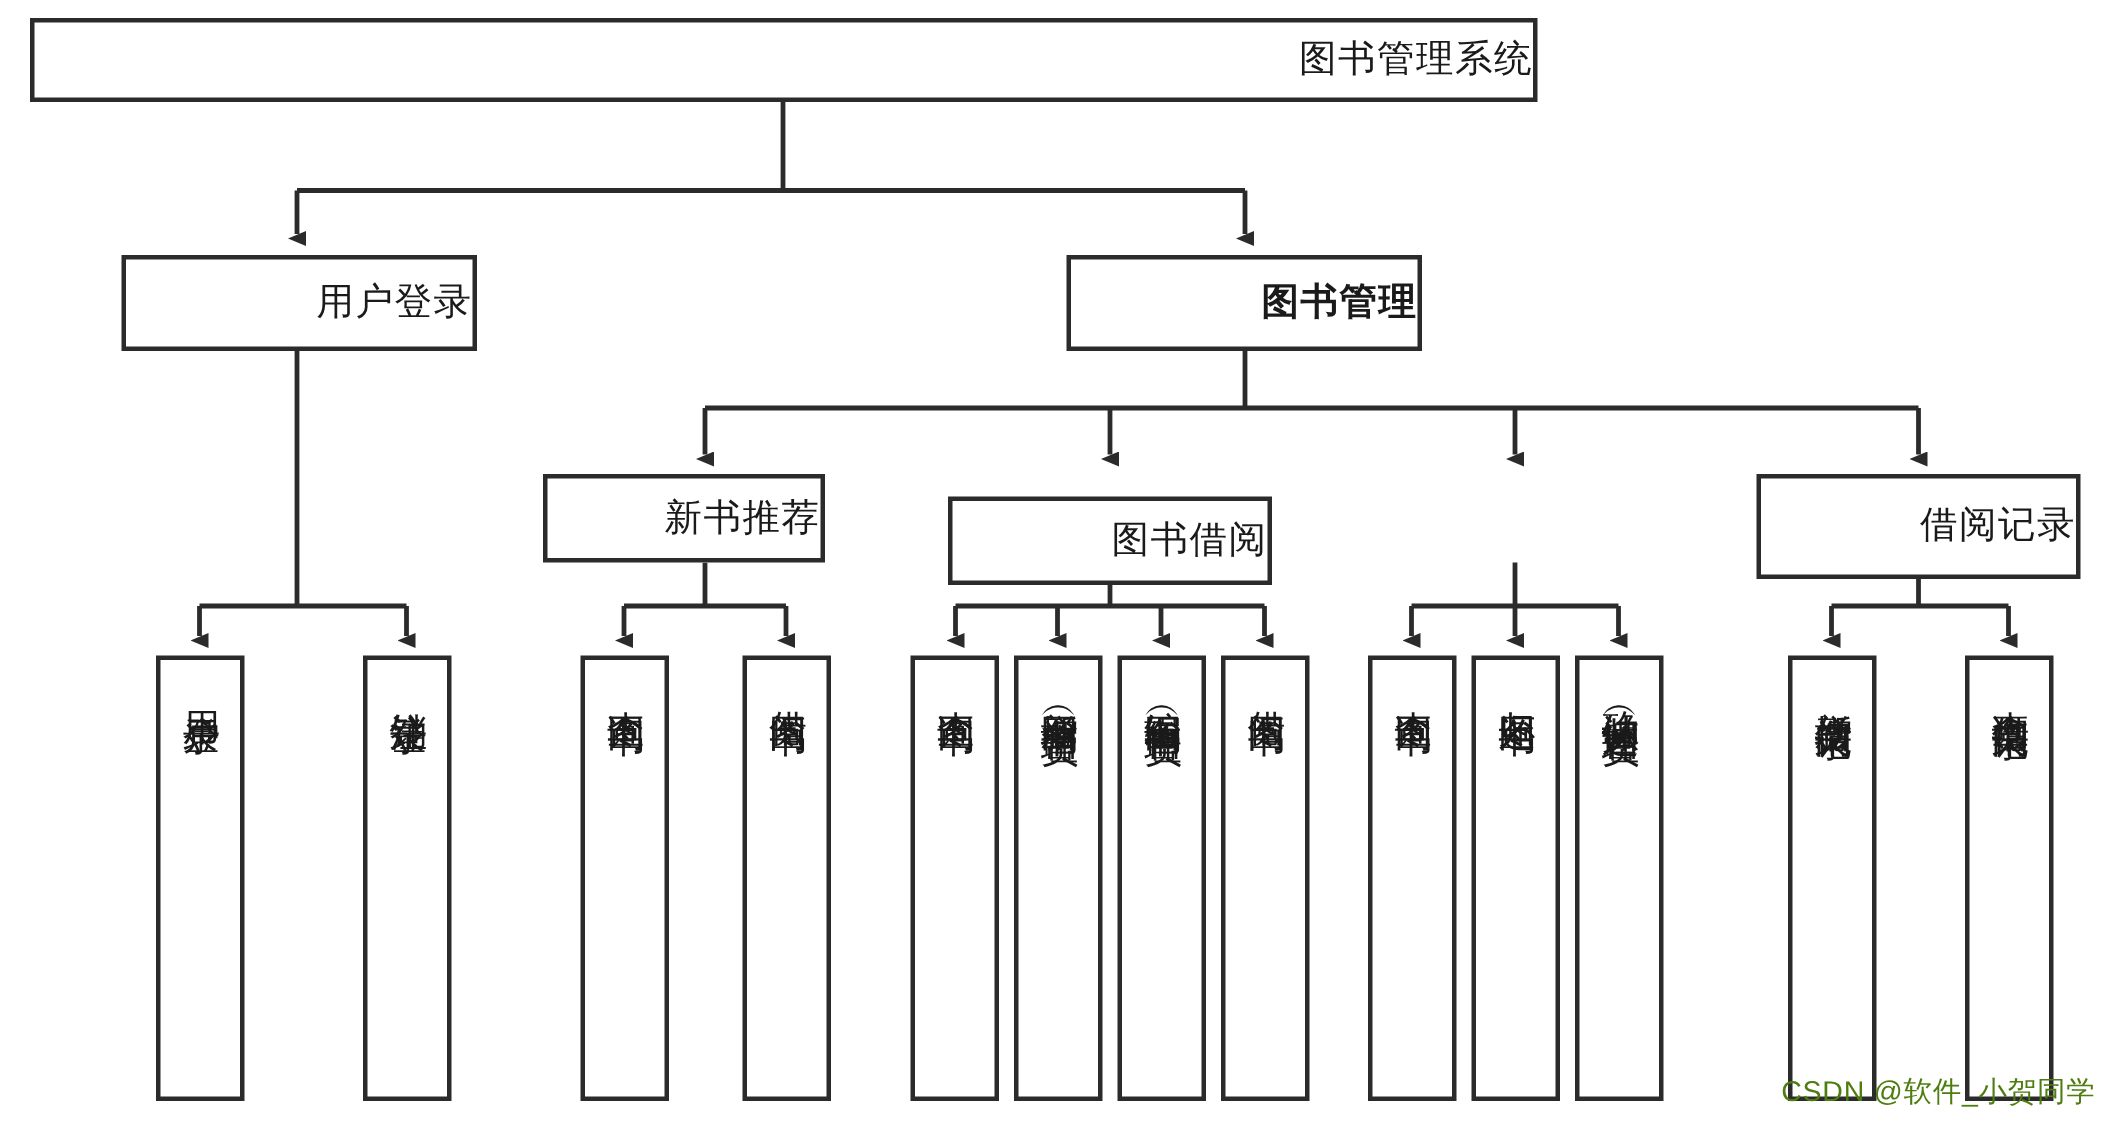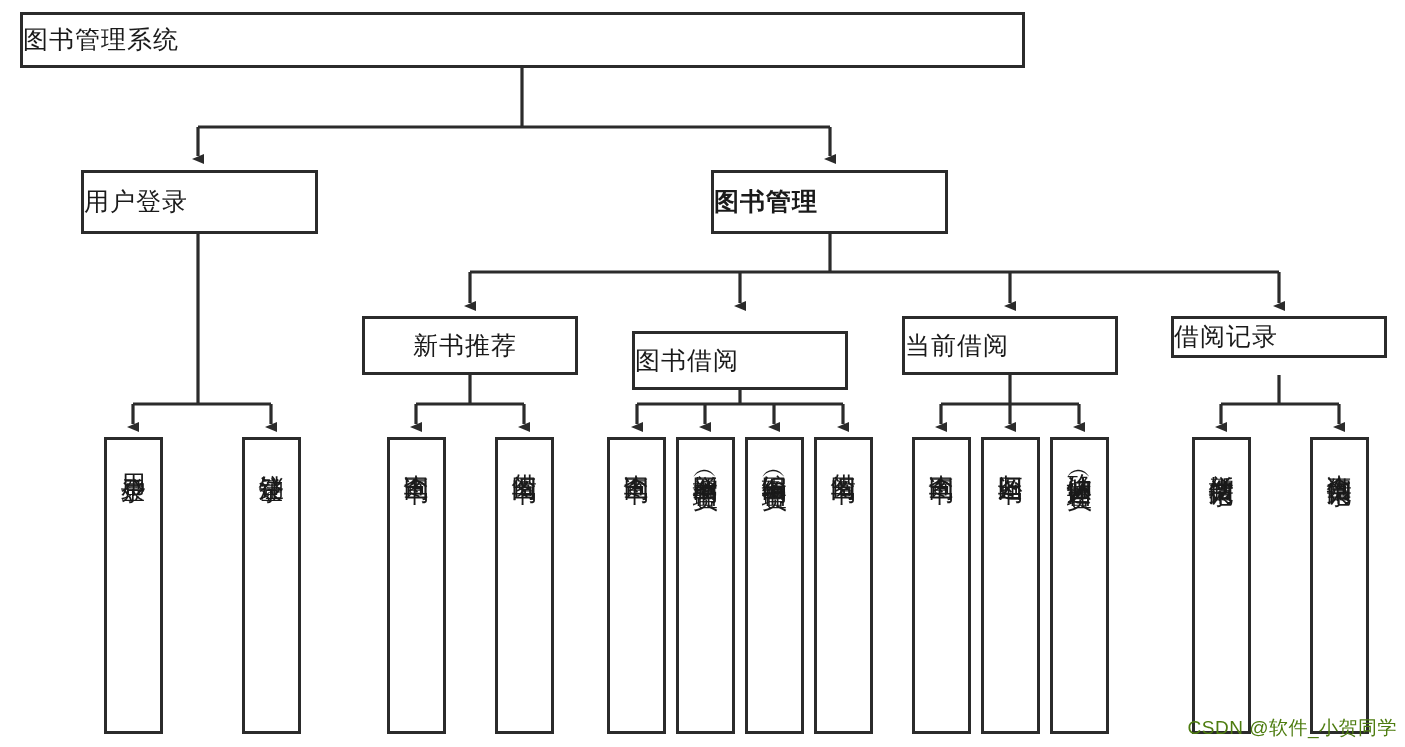--- a/index.html
+++ b/index.html
@@ -10,21 +10,21 @@
   }
   #diagram{position:absolute;left:0;top:0;width:1405px;height:747px;}
 
   .box{
     position:absolute;
     box-sizing:border-box;
     background:#ffffff;
     border:3px solid #2b2b2b;
     display:flex;
     align-items:center;
-    justify-content:flex-start;
+    justify-content:flex-end;
     color:#1a1a1a;
   }
   .box .lbl{
     font-size:25px;
     line-height:1.1;
     letter-spacing:1px;
     white-space:nowrap;
     user-select:none;
   }
   .box.leaf{
@@ -115,30 +115,27 @@
     <span class="lbl">图书管理系统</span>
   </div>
 
   <div class="box" style="left:81px;top:170px;width:237px;height:64px;">
     <span class="lbl">用户登录</span>
   </div>
   <div class="box" style="left:711px;top:170px;width:237px;height:64px;font-weight:bold;">
     <span class="lbl">图书管理</span>
   </div>
 
-  <div class="box" style="left:362px;top:316px;width:216px;height:59px;padding-left:48px;">
+  <div class="box" style="left:362px;top:316px;width:188px;height:59px;padding-left:48px;">
     <span class="lbl">新书推荐</span>
   </div>
   <div class="box" style="left:632px;top:331px;width:216px;height:59px;">
     <span class="lbl">图书借阅</span>
   </div>
-  <div class="box" style="left:902px;top:316px;width:216px;height:59px;">
-    <span class="lbl">当前借阅</span>
-  </div>
-  <div class="box" style="left:1171px;top:316px;width:216px;height:42px;">
+  <div class="box" style="left:1171px;top:316px;width:216px;height:70px;">
     <span class="lbl">借阅记录</span>
   </div>
 
   <div class="box leaf" style="left:104px;top:437px;width:59px;height:297px;">
     <span class="lbl">用户登录</span>
   </div>
   <div class="box leaf" style="left:242px;top:437px;width:59px;height:297px;">
     <span class="lbl">注销登录</span>
   </div>
 

